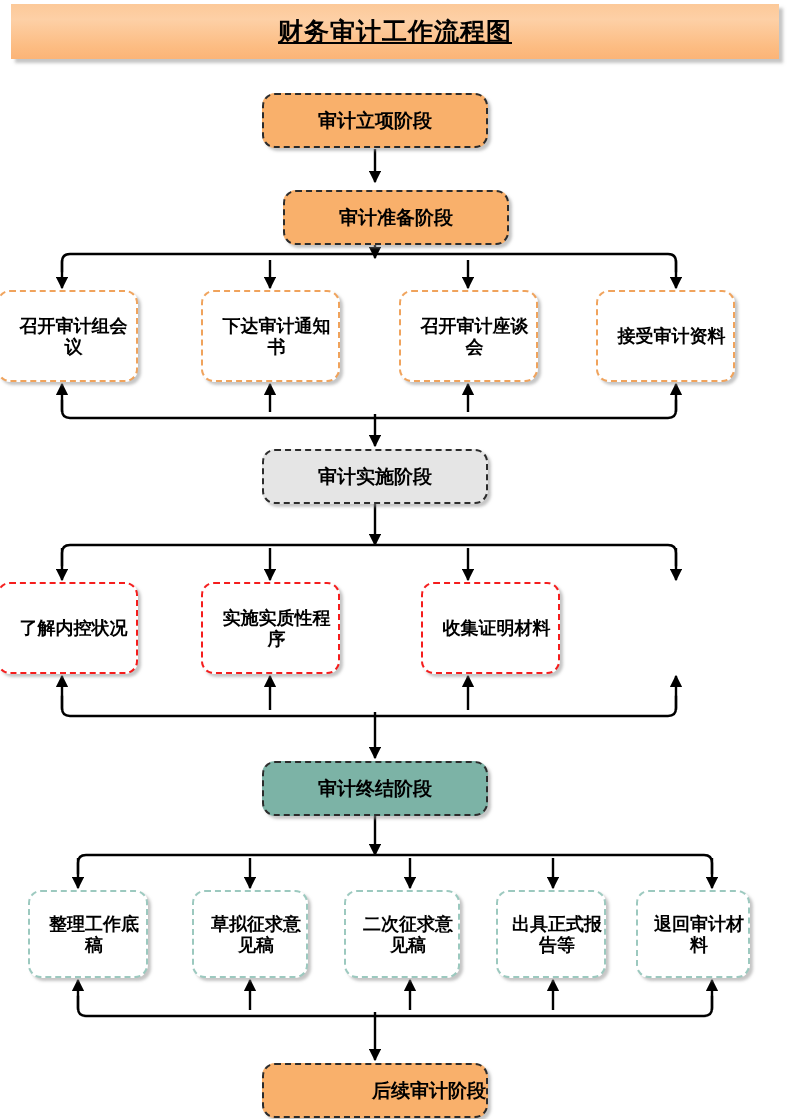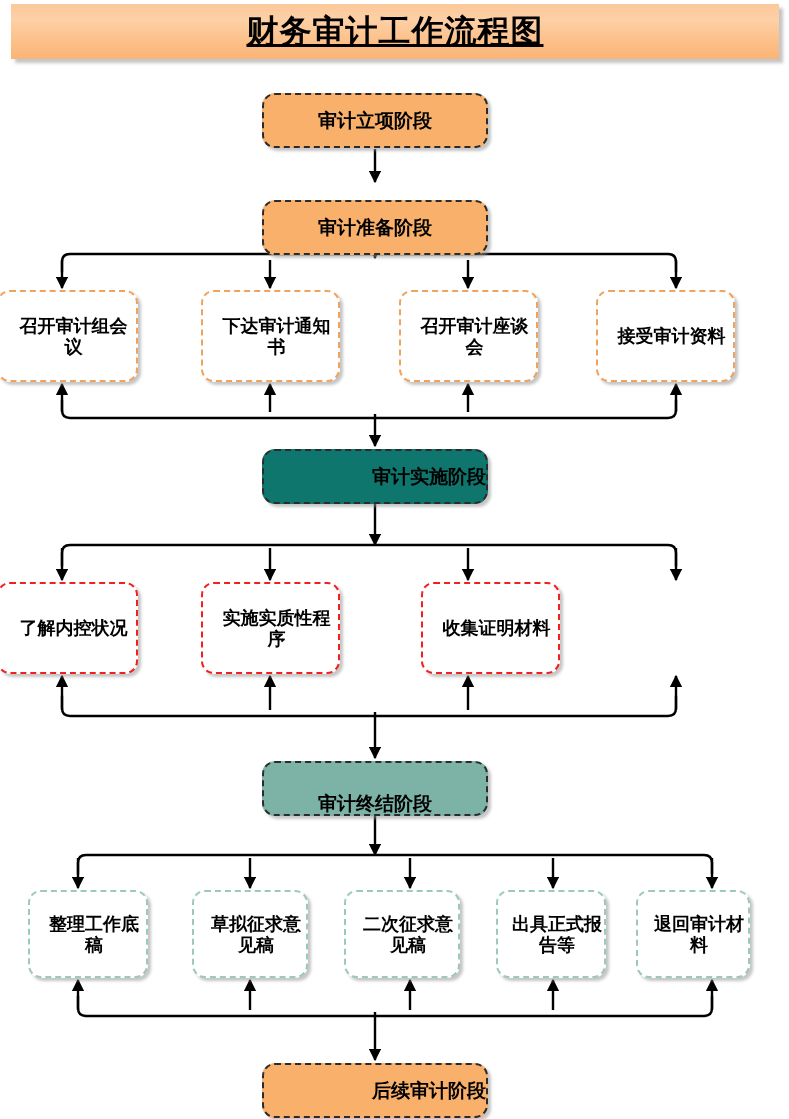--- a/index.html
+++ b/index.html
@@ -40,21 +40,21 @@
     width: 768px;
     height: 55px;
     background: linear-gradient(to bottom, #fcc999 0%, #fdd0a6 28%, #fcbc82 78%, #fbb477 100%);
     box-shadow: 4px 4px 3px rgba(150,150,150,0.55);
     z-index: 3;
     display: flex;
     align-items: center;
     justify-content: center;
   }
   .title-text {
-    font-size: 32px;
+    font-size: 25px;
     font-weight: bold;
     color: #000000;
     text-decoration: underline;
     letter-spacing: 1px;
     white-space: nowrap;
   }
 
   
   .node {
     position: absolute;
@@ -74,21 +74,21 @@
   
   .stage {
     width: 226px;
     height: 55px;
     left: 262px;
     font-size: 19px;
     border: 2px dashed #2b2b2b;
     border-radius: 13px;
   }
   .stage-orange { background: #f9b06b; }
-  .stage-red    { background: #0f766e; justify-content: flex-end; }
+  .stage-red    { background: #e5e5e5; }
   .stage-teal   { background: #7cb3a6; }
 
   
   .task {
     background: #ffffff;
     font-size: 18px;
     border-radius: 13px;
   }
   .task-orange { border: 2px dashed #f0a35c; }
   .task-red    { border: 2px dashed #f51d1d; }
@@ -173,29 +173,29 @@
   </svg>
 
   <div class="title-banner">
     <span class="title-text">财务审计工作流程图</span>
   </div>
 
   <div class="node stage stage-orange" style="top:93px;">
     <span class="lbl">审计立项阶段</span>
   </div>
 
-  <div class="node stage stage-orange" style="top:200px;">
+  <div class="node stage stage-orange" style="top:190px;margin-left:21px;">
     <span class="lbl">审计准备阶段</span>
   </div>
 
   <div class="node stage stage-red" style="top:449px;">
     <span class="lbl">审计实施阶段</span>
   </div>
 
-  <div class="node stage stage-teal" style="top:761px;align-items:flex-end;">
+  <div class="node stage stage-teal" style="top:761px;">
     <span class="lbl">审计终结阶段</span>
   </div>
 
   <div class="node stage stage-orange" style="top:1063px;justify-content:flex-end;">
     <span class="lbl">后续审计阶段</span>
   </div>
 
   <div class="node task task-orange" style="left:-3px;top:290px;width:141px;height:92px;">
     <span class="lbl">召开审计组会议</span>
   </div>

